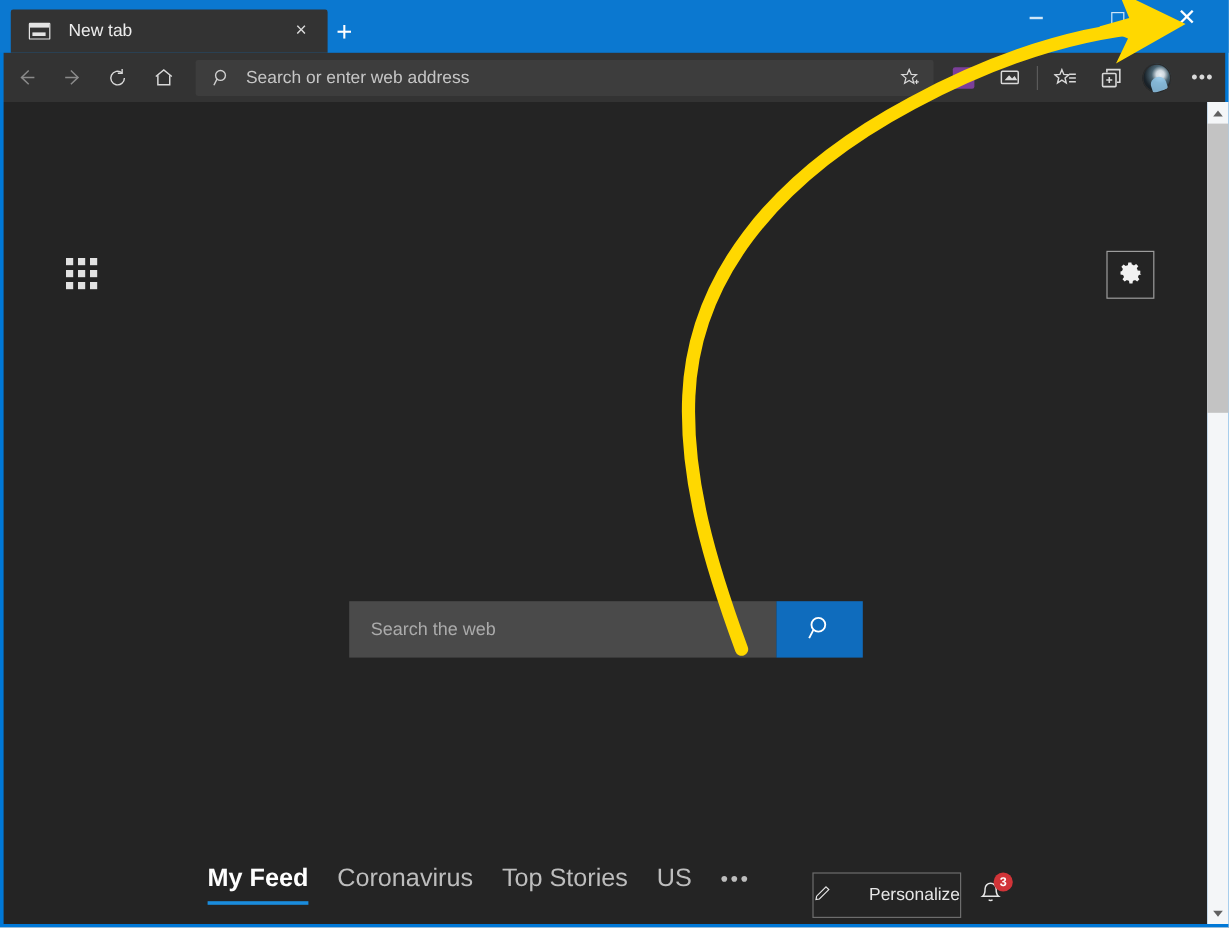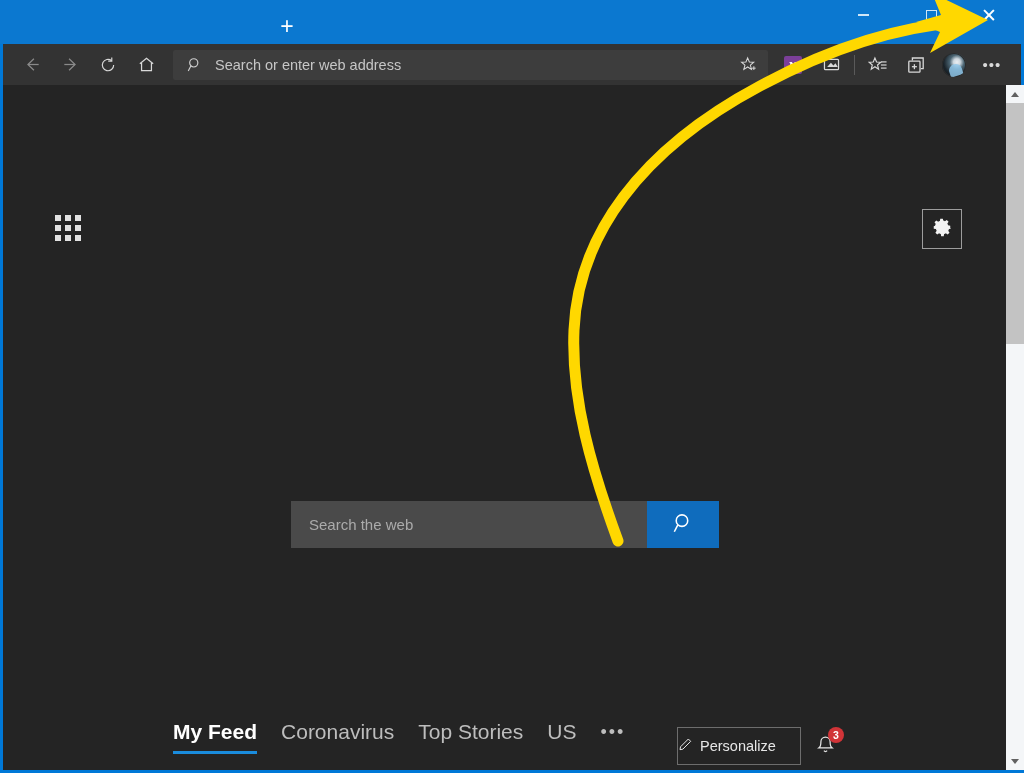--- a/index.html
+++ b/index.html
@@ -121,21 +121,21 @@
 
   
   #toolbar {
     position: absolute;
     left: 3px; top: 44px;
     width: 1018px;
     height: 41px;
     background: #333333;
     display: flex;
     align-items: center;
-    padding: 0 10px;
+    padding: 0 0;
   }
   .tbtn {
     width: 38px; height: 34px;
     display: flex; align-items: center; justify-content: center;
     flex: 0 0 38px;
     color: #d9d9d9;
   }
   .tbtn.dim { color: #8a8a8a; }
   .tbtn svg { display: block; }
 
@@ -309,21 +309,21 @@
     position: absolute;
     left: 674px; top: 642px;
     width: 124px; height: 38px;
     border: 1px solid #6d6d6d;
     background: transparent;
     color: #e6e6e6;
     font-family: "Liberation Sans", sans-serif;
     font-size: 14.5px;
     display: flex;
     align-items: center;
-    justify-content: flex-start;
+    justify-content: space-between;
     gap: 7px;
     cursor: pointer;
   }
 
   #notif-btn {
     position: absolute;
     left: 805px; top: 645px;
     width: 34px; height: 34px;
     display: flex;
     align-items: center;
@@ -389,20 +389,27 @@
     pointer-events: none;
   }
 </style>
 </head>
 <body>
 
 <div id="window">
 
   <div id="titlebar">
 
+    <div id="tab">
+      <span id="tab-favicon">
+        <span class="fv"></span>
+      </span>
+      <span id="tab-title">New tab</span>
+      <span id="tab-close">×</span>
+    </div>
 
     <div id="new-tab-btn">+</div>
 
     <div class="wc" id="wc-min">
       <span class="bar"></span>
     </div>
     <div class="wc" id="wc-max">
       <span class="box"></span>
     </div>
     <div class="wc" id="wc-close">

